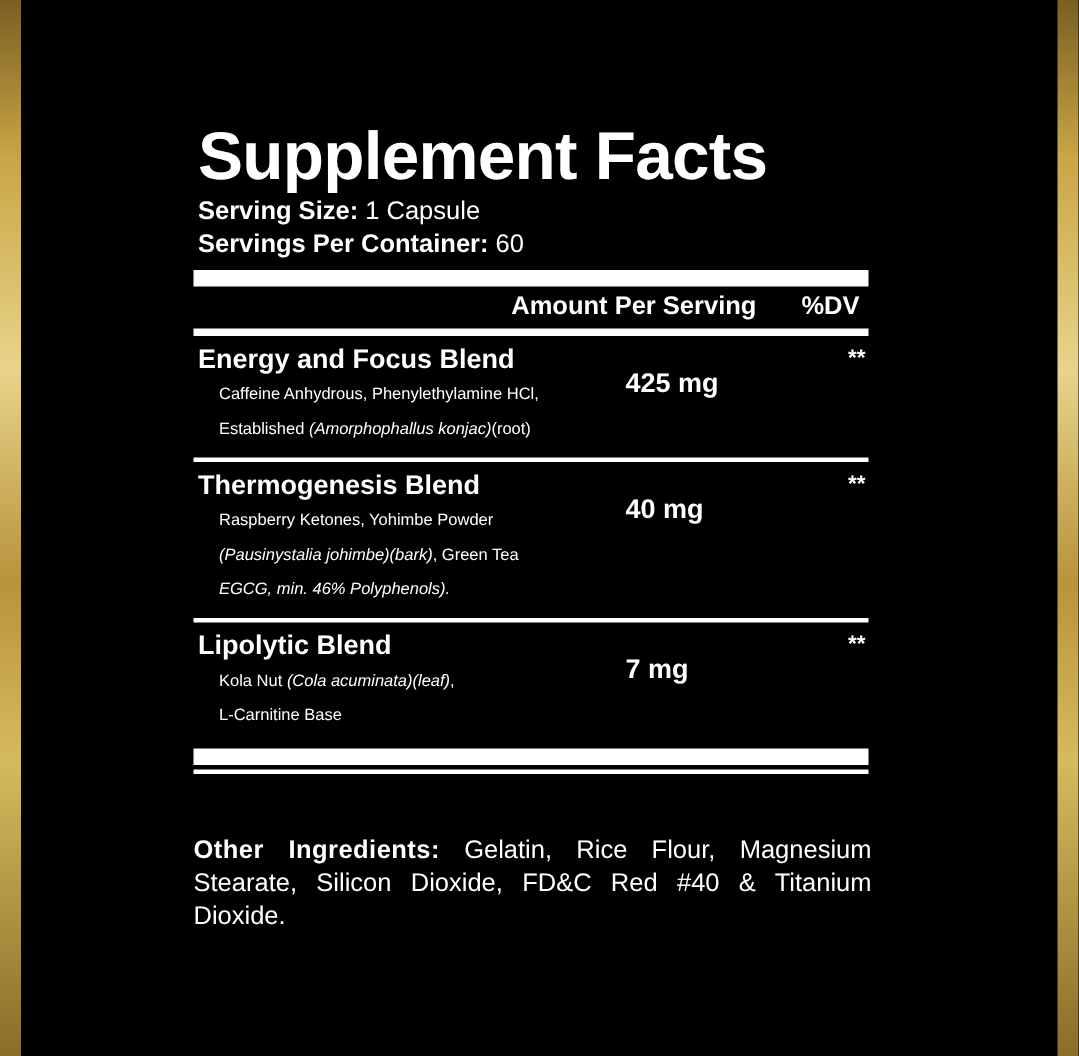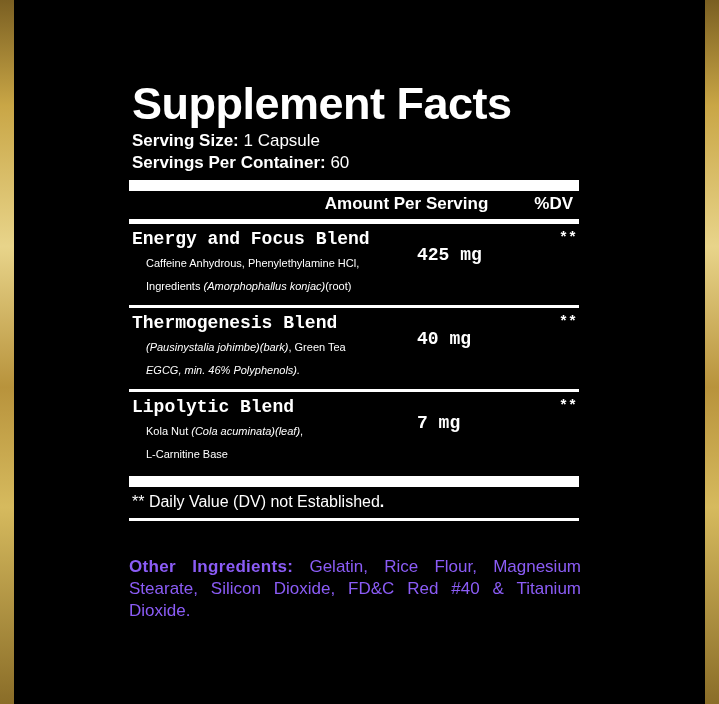--- a/index.html
+++ b/index.html
@@ -80,32 +80,31 @@
 
   .amount-row {
     display: flex;
     justify-content: flex-end;
     align-items: baseline;
     font-size: 17px;
     font-weight: bold;
     line-height: 22px;
     padding: 2px 6px 1px 0;
   }
-  .amount-row .aps { margin-right: 46px; }
+  .amount-row .aps { margin-right: 30px; }
 
   .blend {
     padding: 3px 0 4px 3px;
   }
   .blend-head {
     position: relative;
     font-size: 18px;
     font-weight: bold;
     line-height: 24px;
     white-space: nowrap;
-    font-family: Liberation Mono, monospace;
   }
   .blend-head .amt {
     position: absolute;
     left: 285px;
     top: 16px;
     font-weight: bold;
   }
   .blend-head .dv {
     position: absolute;
     right: 2px;
@@ -126,21 +125,21 @@
     line-height: 22px;
     padding: 4px 0 2px 3px;
   }
   .dv-note b { font-weight: bold; }
 
   .other {
     position: absolute;
     left: 129px;
     top: 556px;
     width: 452px;
-    color: #8b5cf6;
+    color: #ffffff;
     font-size: 17px;
     line-height: 22px;
     text-align: justify;
   }
   .other b { font-weight: bold; letter-spacing: 0.3px; }
 </style>
 </head>
 <body>
 
 <div class="page">
@@ -174,33 +173,34 @@
     <div class="rule-med"></div>
 
     <div class="blend">
       <div class="blend-head">
         <span>Energy and Focus Blend</span>
         <span class="amt">425 mg</span>
         <span class="dv">**</span>
       </div>
       <div class="blend-body">
         <div>Caffeine Anhydrous, Phenylethylamine HCl,</div>
-        <div><span>Ingredients </span><i>(Amorphophallus konjac)</i><span>(root)</span></div>
+        <div><span>Established </span><i>(Amorphophallus konjac)</i><span>(root)</span></div>
       </div>
     </div>
 
     <div class="rule-thin"></div>
 
     <div class="blend">
       <div class="blend-head">
         <span>Thermogenesis Blend</span>
         <span class="amt">40 mg</span>
         <span class="dv">**</span>
       </div>
       <div class="blend-body">
+        <div>Raspberry Ketones, Yohimbe Powder</div>
         <div><i>(Pausinystalia johimbe)(bark)</i><span>, Green Tea</span></div>
         <div><i>EGCG, min. 46% Polyphenols).</i></div>
       </div>
     </div>
 
     <div class="rule-thin"></div>
 
     <div class="blend">
       <div class="blend-head">
         <span>Lipolytic Blend</span>
@@ -208,21 +208,20 @@
         <span class="dv">**</span>
       </div>
       <div class="blend-body">
         <div><span>Kola Nut </span><i>(Cola acuminata)(leaf)</i><span>,</span></div>
         <div>L-Carnitine Base</div>
       </div>
     </div>
 
     <div class="rule-thick"></div>
 
-    <div class="dv-note"><span>** Daily Value (DV) not Established</span><b>.</b></div>
 
     <div class="rule-thin"></div>
   </div>
 
   <div class="other">
     <b>Other  Ingredients:</b><span> Gelatin, Rice Flour, Magnesium Stearate, Silicon Dioxide, FD&amp;C Red #40 &amp; Titanium Dioxide.</span>
   </div>
 
 </div>
 

